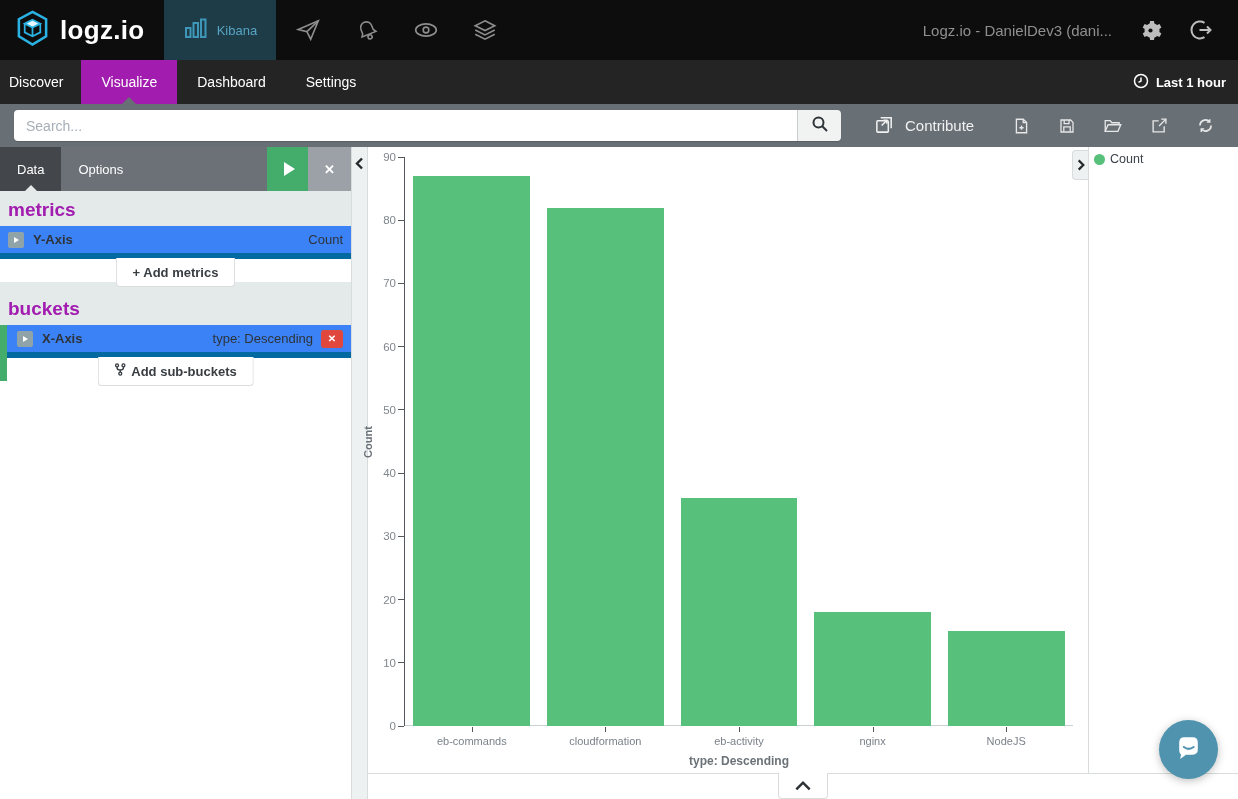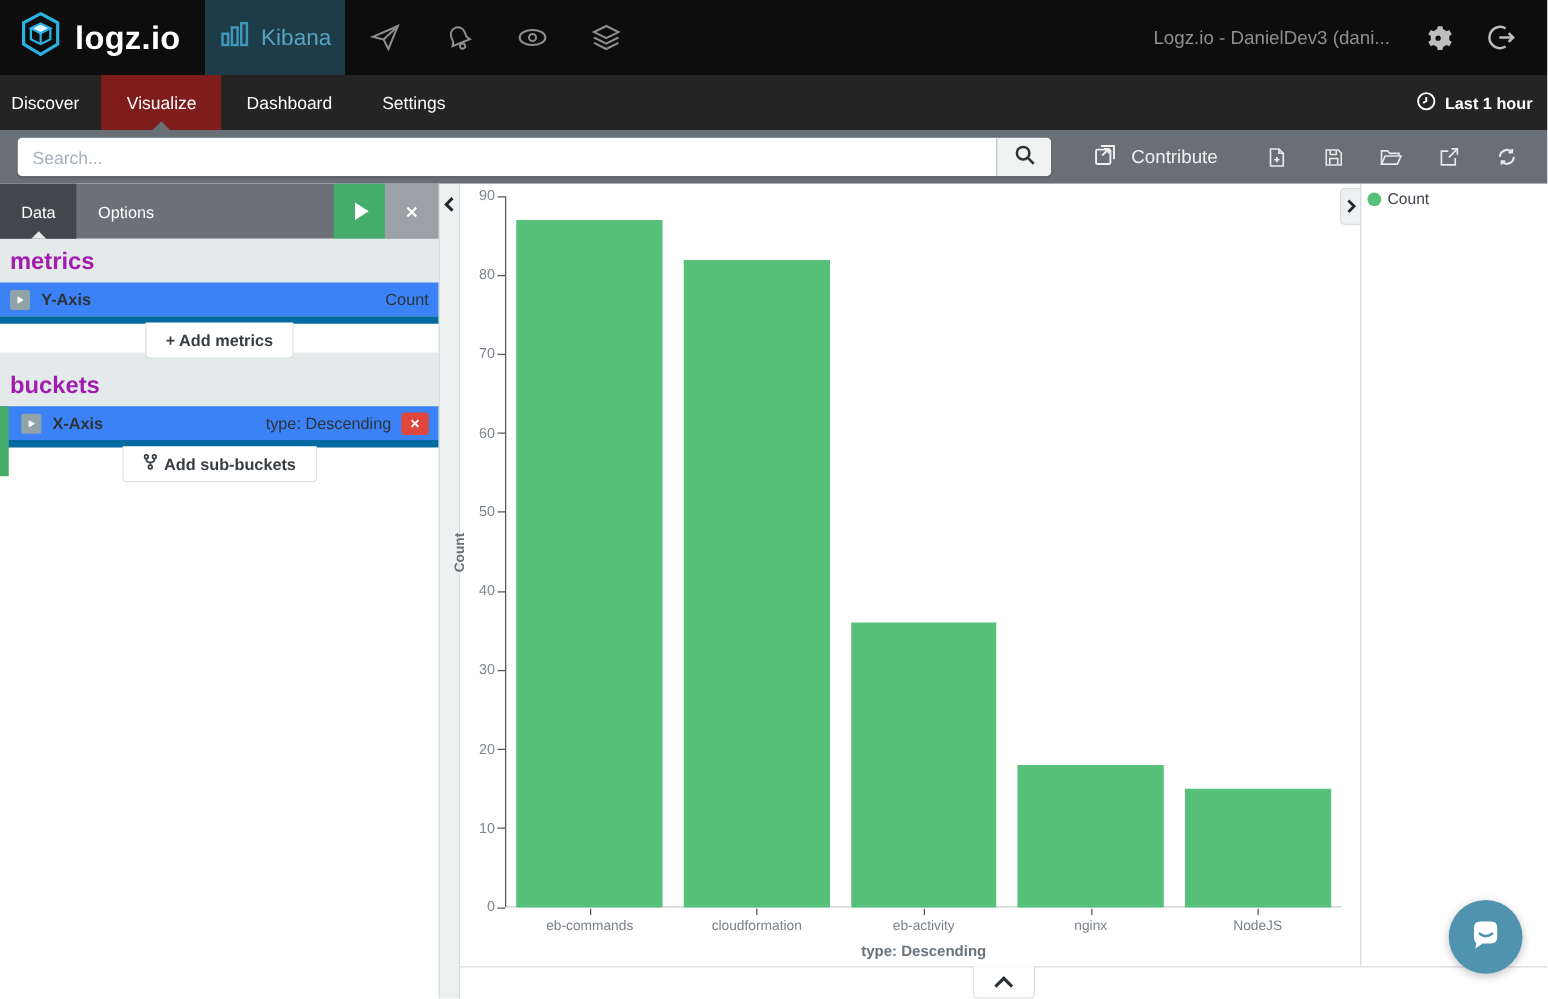--- a/index.html
+++ b/index.html
@@ -6,32 +6,32 @@
   html,body { width:1238px; height:799px; overflow:hidden; background:#fff;
               font-family:"Liberation Sans", sans-serif; }
   body { position:relative; }
 
   
   .topbar { height:60px; background:#0d0d0d; display:flex; align-items:stretch; }
   .logo { display:flex; align-items:center; gap:9px; padding:0 20px 0 14px; cursor:pointer; }
   .logo-text { color:#fff; font-size:26px; font-weight:bold; letter-spacing:.3px; }
   .kibana-tab { width:112px; background:#1d3c48; display:flex; align-items:center;
                 justify-content:center; gap:9px; cursor:pointer; }
-  .kibana-label { color:#57a3c3; font-size:18px; }
+  .kibana-label { color:#57a3c3; font-size:13px; }
   .topbar-icons { display:flex; align-items:center; gap:33px; margin-left:19px; }
   .tb-icon { width:26px; height:26px; display:flex; align-items:center; justify-content:center; cursor:pointer; }
   .topbar-right { margin-left:auto; display:flex; align-items:center; gap:25px; padding-right:24px; }
   .account { color:#8f8f8f; font-size:15px; }
 
   
   .navbar { height:44px; background:#242424; display:flex; align-items:stretch; }
   .nav-tab { padding:0 20px; display:flex; align-items:center; color:#fff; font-size:14px;
              position:relative; cursor:pointer; }
   .nav-tab:first-child { padding-left:9px; padding-right:18px; }
-  .nav-tab.active { background:#7f1d1d; }
+  .nav-tab.active { background:#a21caf; }
   .nav-tab.active::after { content:''; position:absolute; bottom:0; left:50%; margin-left:-7px;
              border-left:7px solid transparent; border-right:7px solid transparent;
              border-bottom:7px solid #686f75; }
   .nav-right { margin-left:auto; display:flex; align-items:center; gap:7px; padding-right:12px;
                color:#fff; font-size:13px; font-weight:bold; cursor:pointer; }
 
   
   .toolbar { height:43px; background:#686f75; display:flex; align-items:center; padding:0 14px; }
   .searchwrap { display:flex; height:31px; width:827px; flex:none; border-radius:4px;
                 overflow:hidden; box-shadow:0 1px 1px rgba(0,0,0,.15); }

